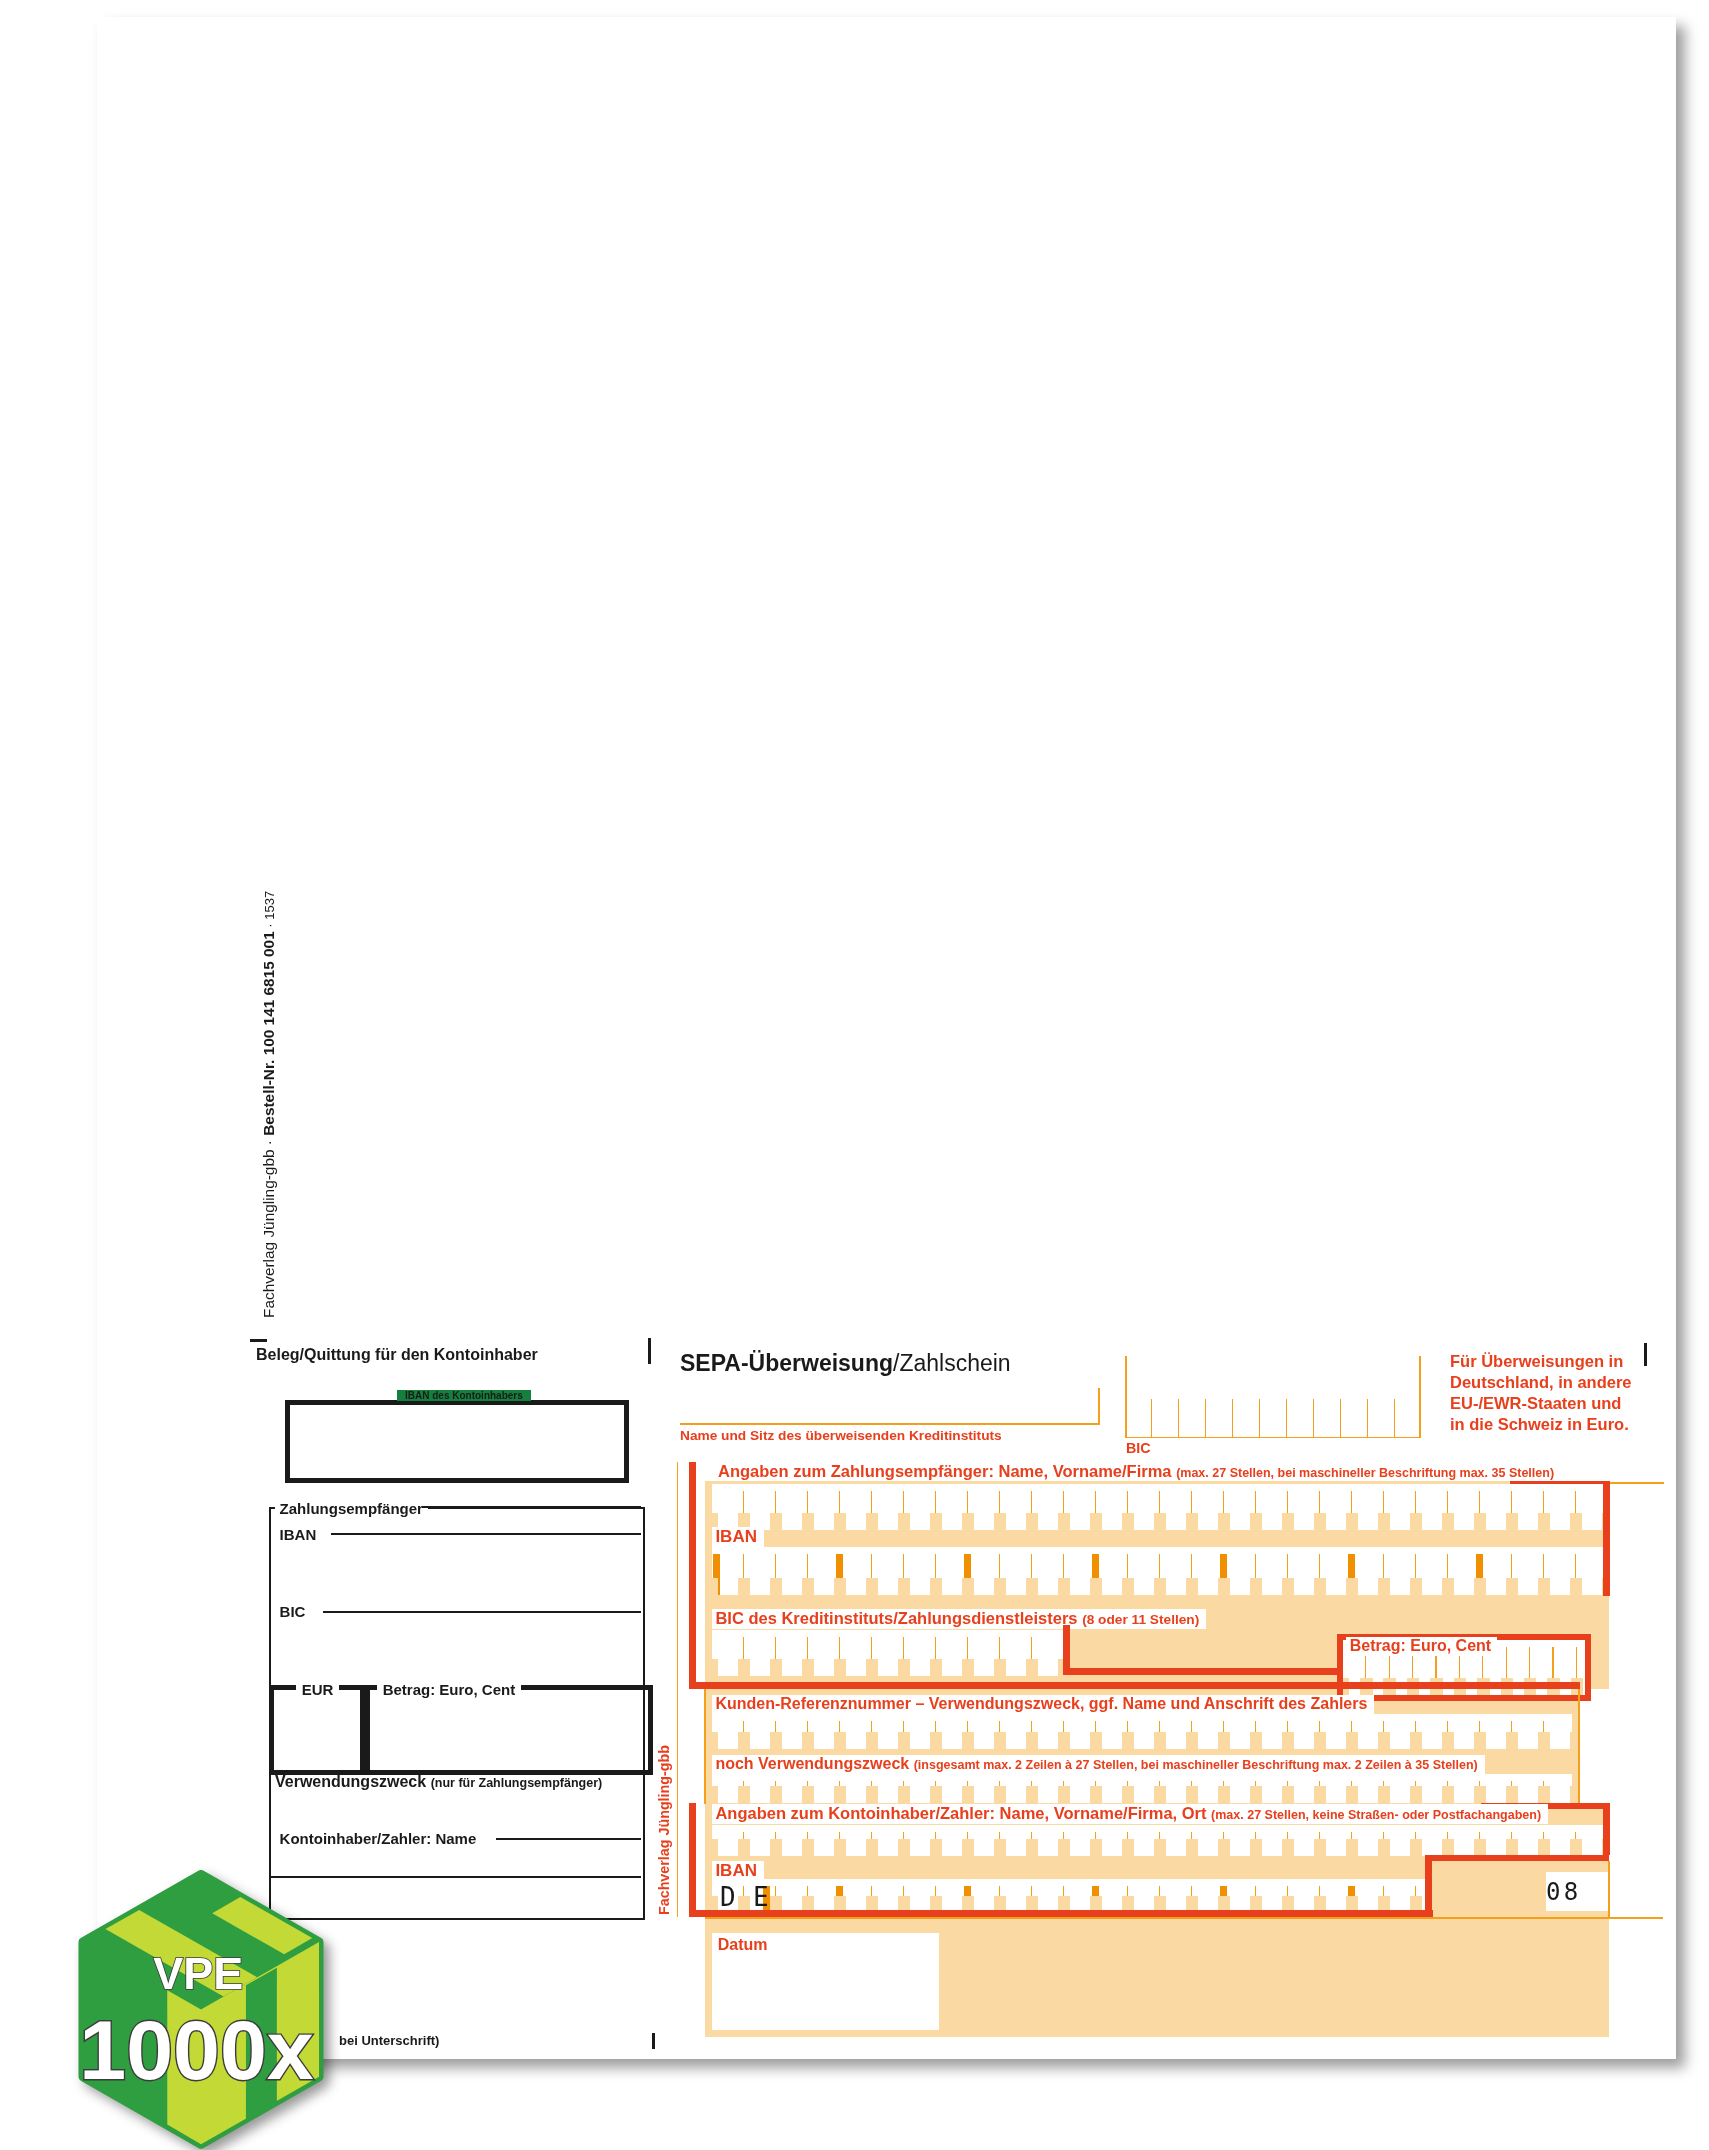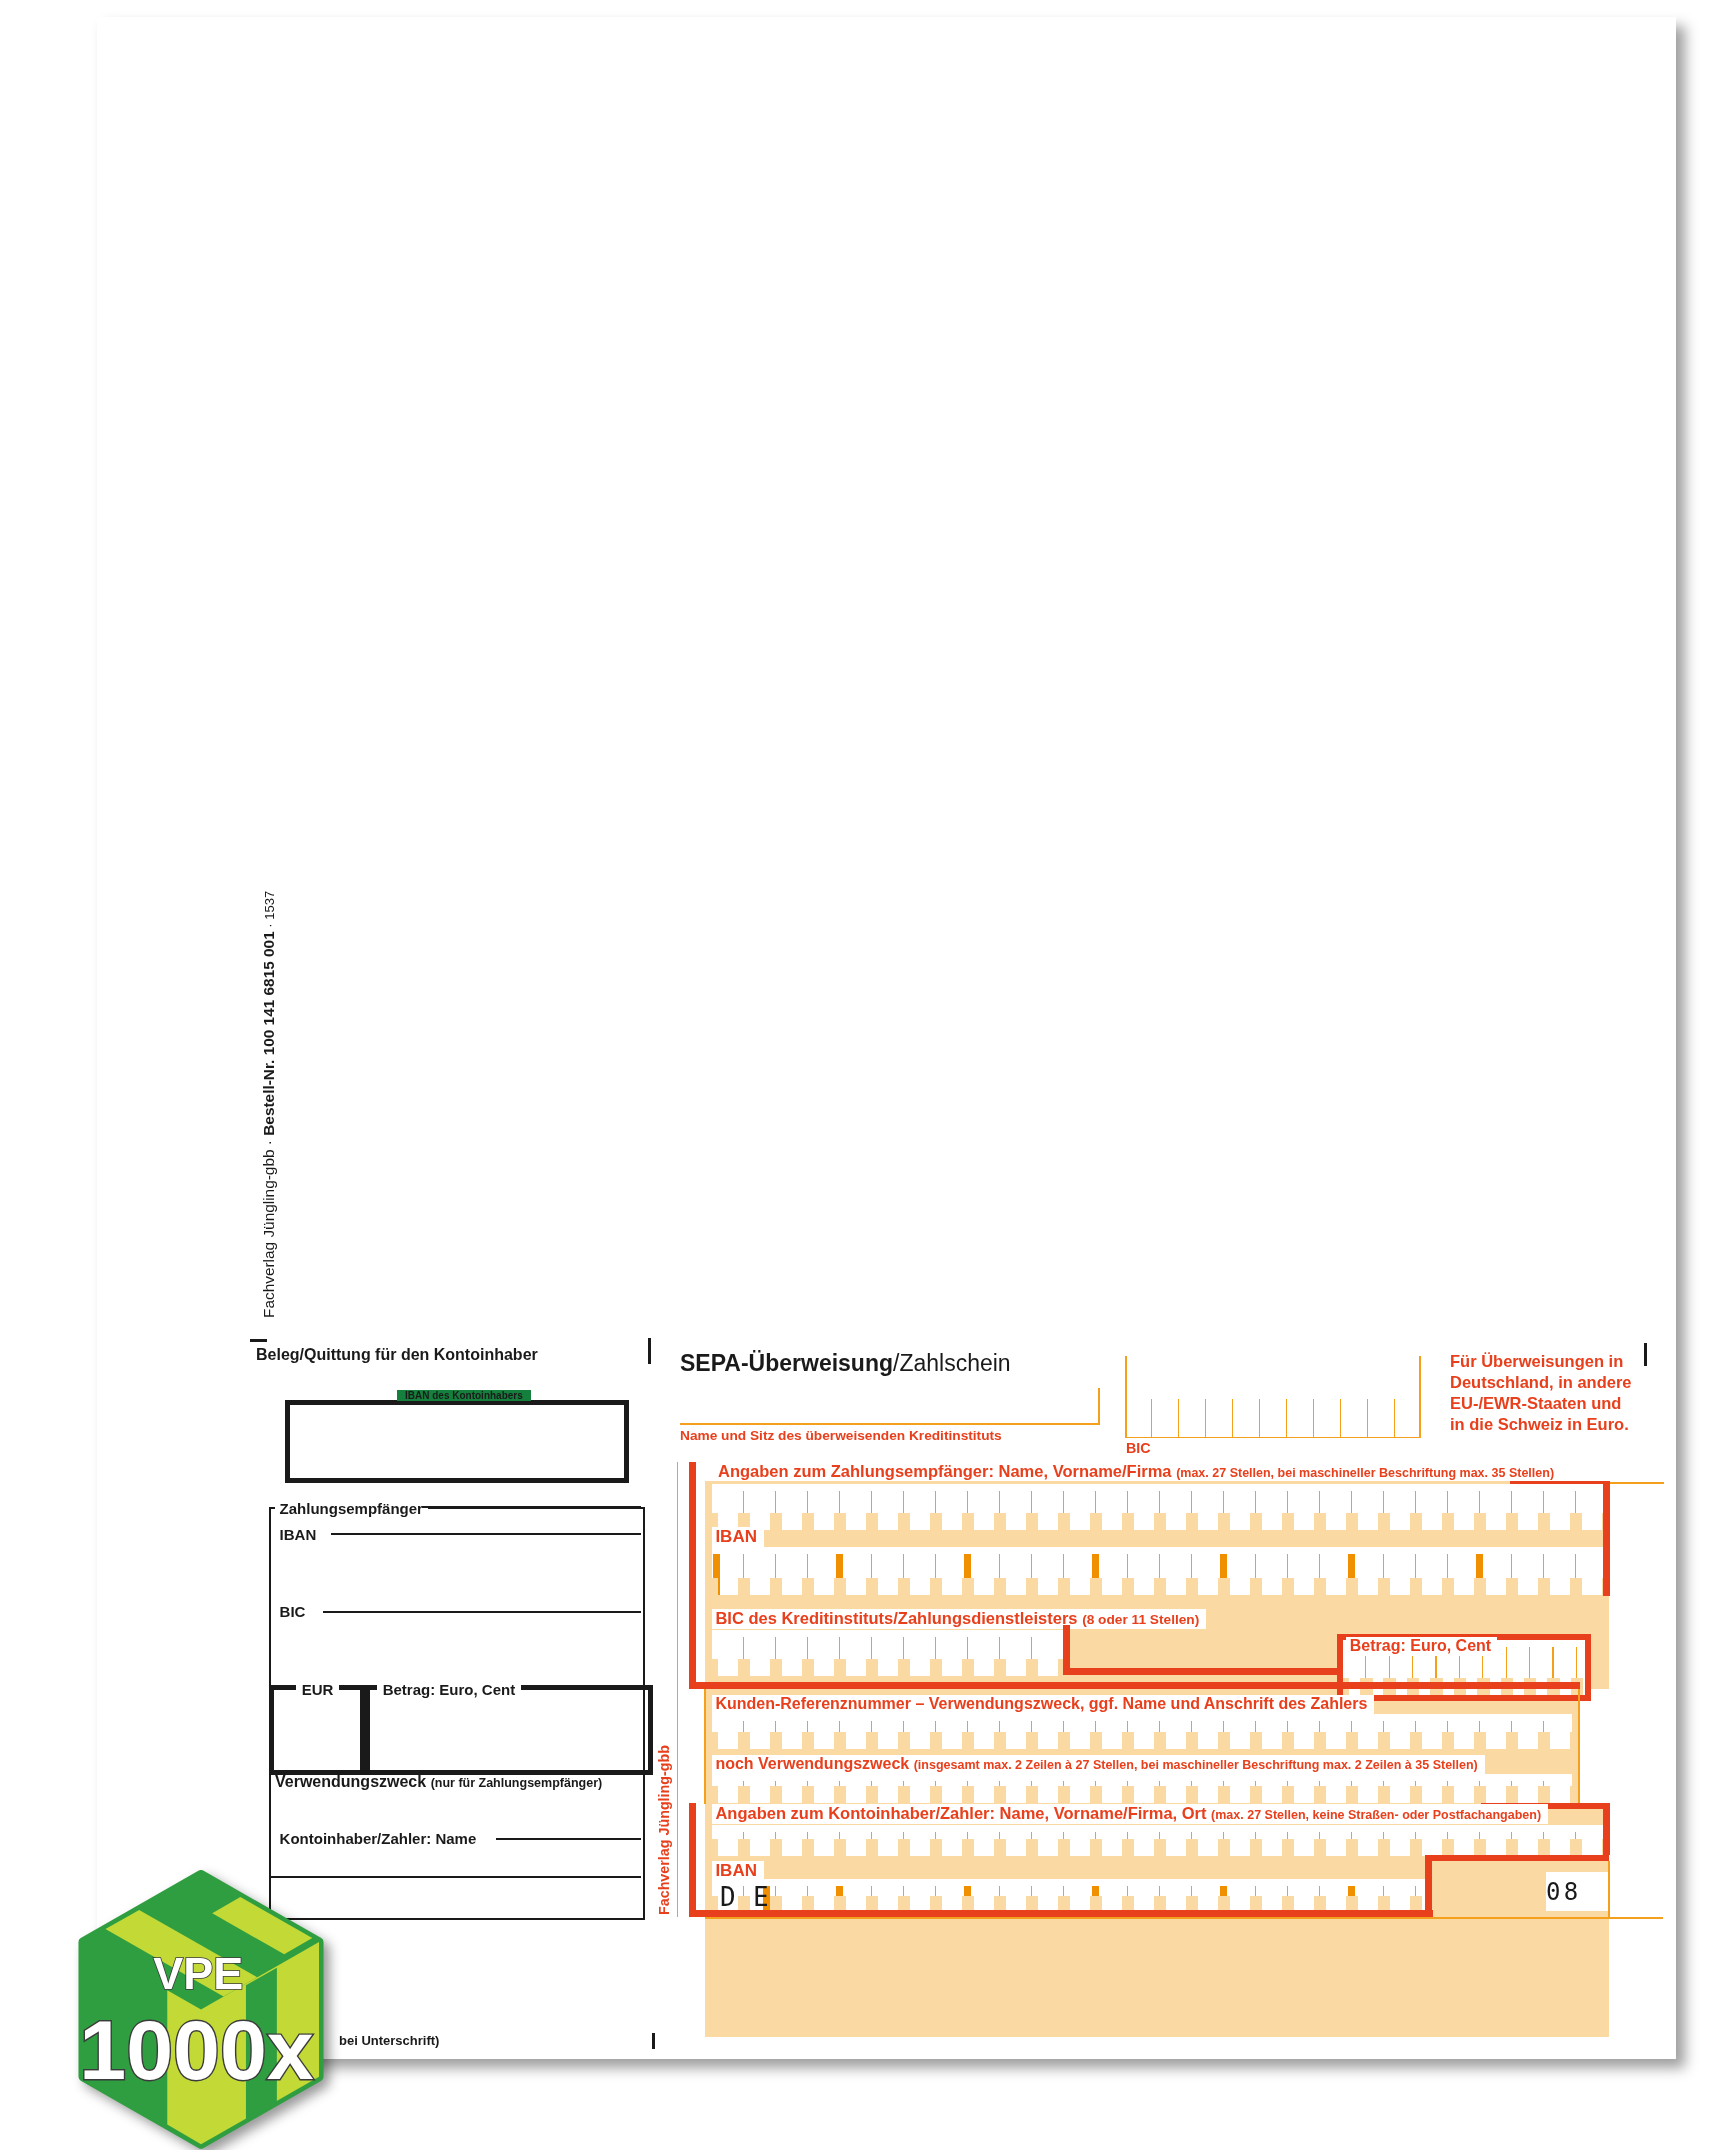--- a/index.html
+++ b/index.html
@@ -187,20 +187,23 @@
     <span class="mono" style="position:absolute;left:0;right:0;top:5.7px;text-align:left;font-size:24px;letter-spacing:3.4px;color:#1a1a1a;">08</span>
   </div>
   <div class="abs oline" style="left:1608px;top:1861px;width:1.7px;height:56px;"></div>
   <div class="abs oline" style="left:705px;top:1917px;width:958px;height:1.7px;"></div>
 
   <div class="abs redbar" style="left:689px;top:1462px;width:6.8px;height:226px;"></div>
   <div class="abs redbar" style="left:689px;top:1803px;width:6.8px;height:113px;"></div>
   <div class="abs redbar" style="left:1603px;top:1481px;width:6.8px;height:115px;"></div>
   <div class="abs redbar" style="left:1603px;top:1803px;width:6.8px;height:52px;"></div>
 
+  <div class="abs" style="left:712px;top:1933px;width:227px;height:97px;background:#fff;">
+    <span class="rlbl" style="position:absolute;left:5.7px;top:3.4px;font-size:16px;">Datum</span>
+  </div>
 
   <svg class="abs" style="left:53px;top:1870px;filter:drop-shadow(6.8px 6.8px 5.7px rgba(0,0,0,.40));" width="296" height="281" viewBox="0 0 520 500">
     <polygon points="260,8 470,128 470,368 260,488 50,368 50,128" fill="#2f9e41" stroke="#2f9e41" stroke-width="16" stroke-linejoin="round"></polygon>
     <polygon points="150,71 360,191 300,225 90,105" fill="#c3d936"></polygon>
     <polygon points="330,48 458,121 408,150 280,77" fill="#c3d936"></polygon>
     <polygon points="260,248 470,128 470,368 260,488" fill="#c3d936"></polygon>
     <polygon points="340,205 395,174 395,415 340,447" fill="#2f9e41"></polygon>
     <polygon points="200,214 260,248 260,488 200,453" fill="#c3d936"></polygon>
     <text x="255" y="212" text-anchor="middle" font-size="80" font-weight="bold" fill="#ffffff" stroke="#3b3b3b" stroke-width="3" paint-order="stroke">VPE</text>
     <text x="252" y="372" text-anchor="middle" font-size="150" font-weight="bold" fill="#ffffff" stroke="#3b3b3b" stroke-width="5" paint-order="stroke">1000x</text>

